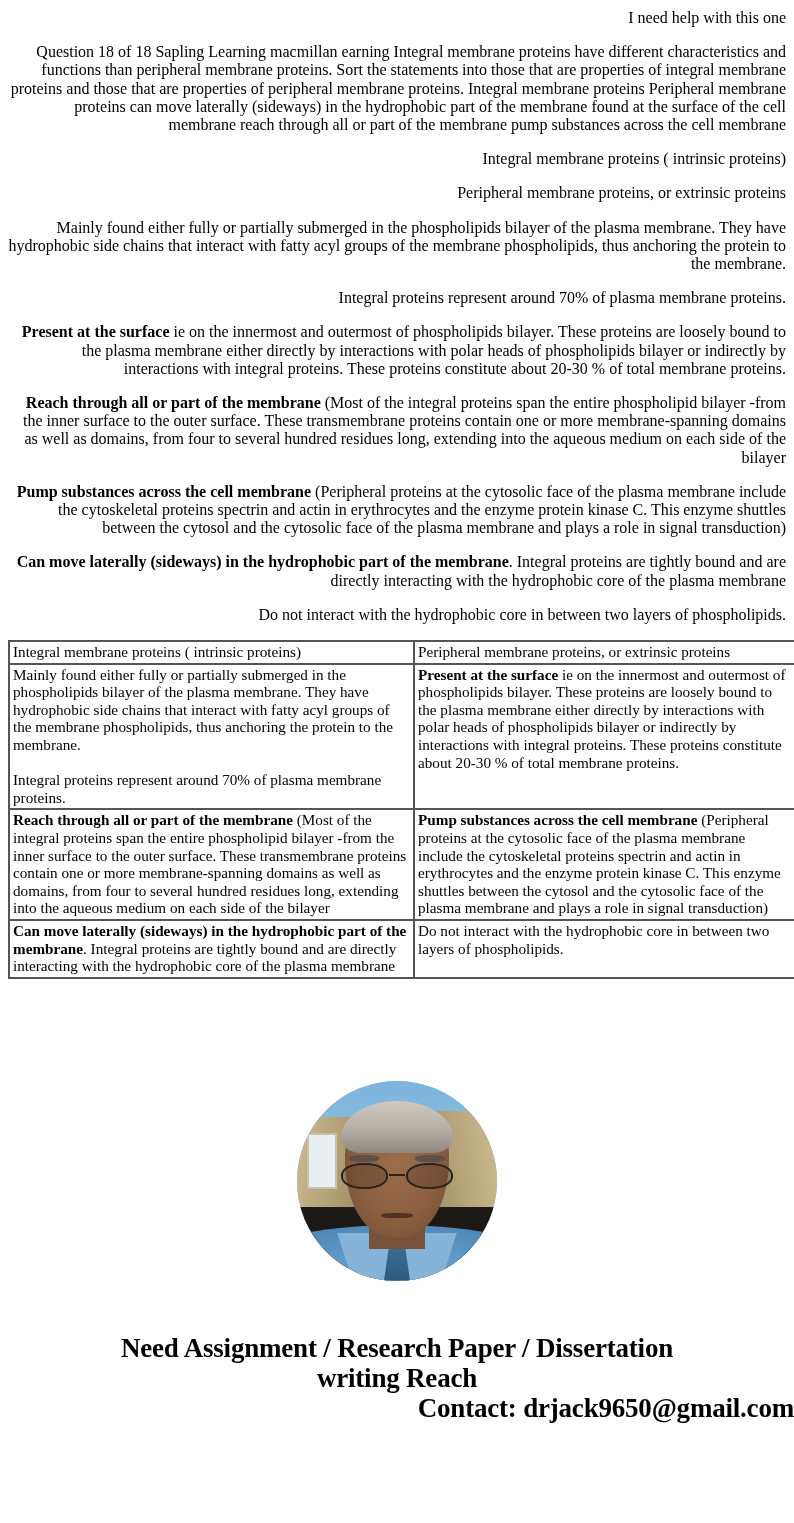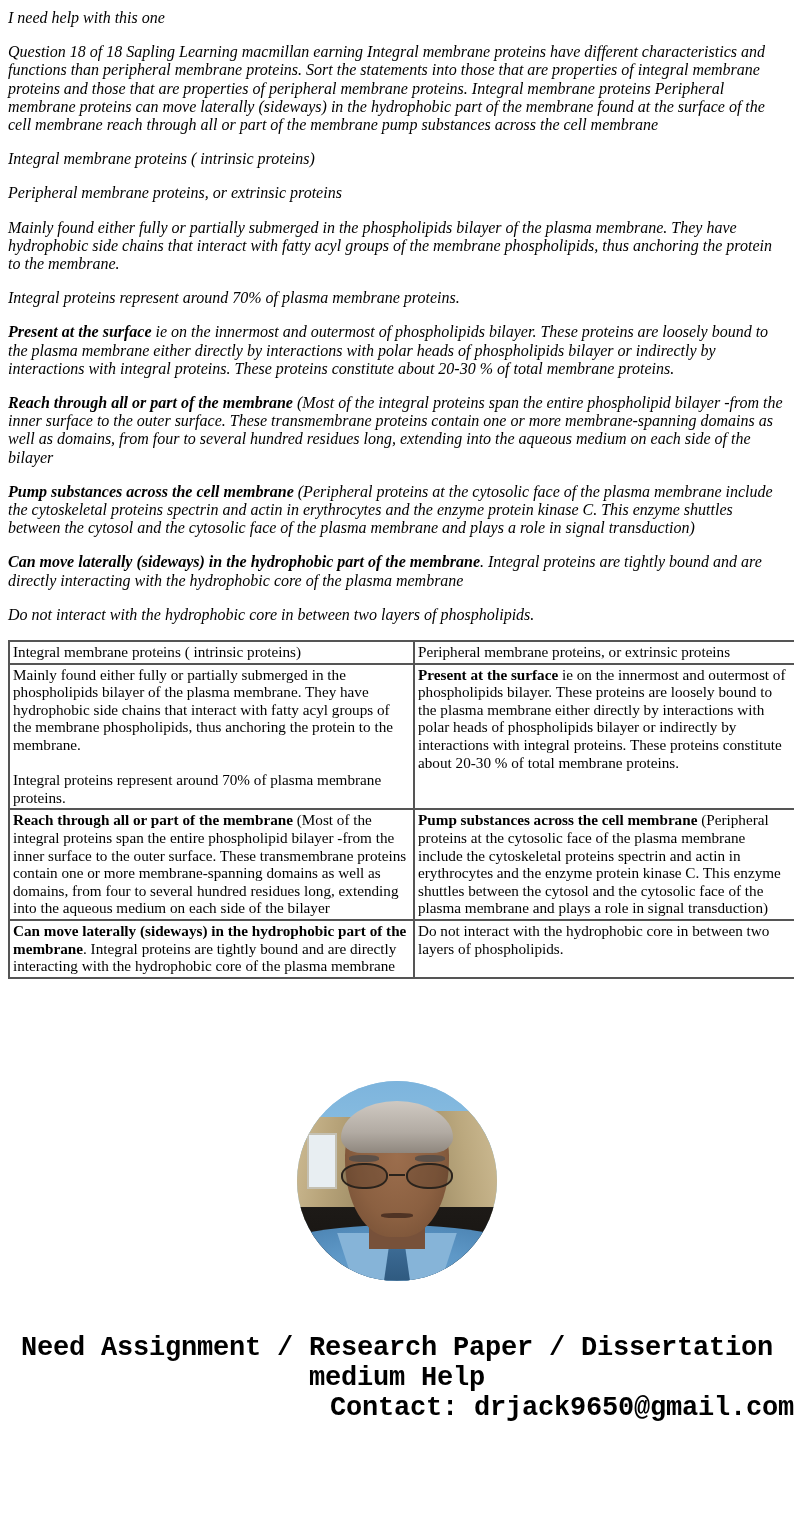--- a/index.html
+++ b/index.html
@@ -21,23 +21,22 @@
     padding: 0;
     position: relative;
   }
   .content {
     padding: 0 8px;
   }
   p.para {
     font-size: 16px;
     line-height: 18.2px;
     margin: 0 0 16px 0;
-    text-align: left;
+    text-align: right;
     word-spacing: 0px;
-    font-style: italic;
   }
   p.para.first {
     margin-top: 9px;
   }
   h2.solution {
     font-size: 19px;
     font-weight: bold;
     line-height: 22px;
     margin: 0 0 16px 0;
     font-family: "Liberation Serif", "DejaVu Serif", serif;
@@ -161,21 +160,21 @@
   .av-brow-r { right: 26%; }
   .av-mouth {
     position: absolute; left: 50%; top: 66%; transform: translateX(-50%);
     width: 16%; height: 2.5%;
     background: #4f3324; border-radius: 40%;
   }
 
   
   .footer {
     text-align: center;
-    font-family: Liberation Mono, monospace;
+    font-family: Liberation Serif, serif;
     font-weight: bold;
     font-size: 27px;
     line-height: 30px;
     margin-top: 52px;
     letter-spacing: -0.2px;
     color: #000;
   }
   .footer .line2 { display: block; }
   .footer .line3 { display: block; text-align: right; }
 </style>
@@ -261,17 +260,17 @@
         <div class="av-lens l"></div>
         <div class="av-lens r"></div>
         <div class="av-bridge"></div>
       </div>
       <div class="av-mouth"></div>
     </div>
   </div>
 
   <div class="footer">
     <span>Need Assignment / Research Paper / Dissertation</span>
-    <span class="line2">medium Help</span>
+    <span class="line2">writing Reach</span>
     <span class="line3">Contact: drjack9650@gmail.com</span>
   </div>
 
 </div>
 
 </body></html>

